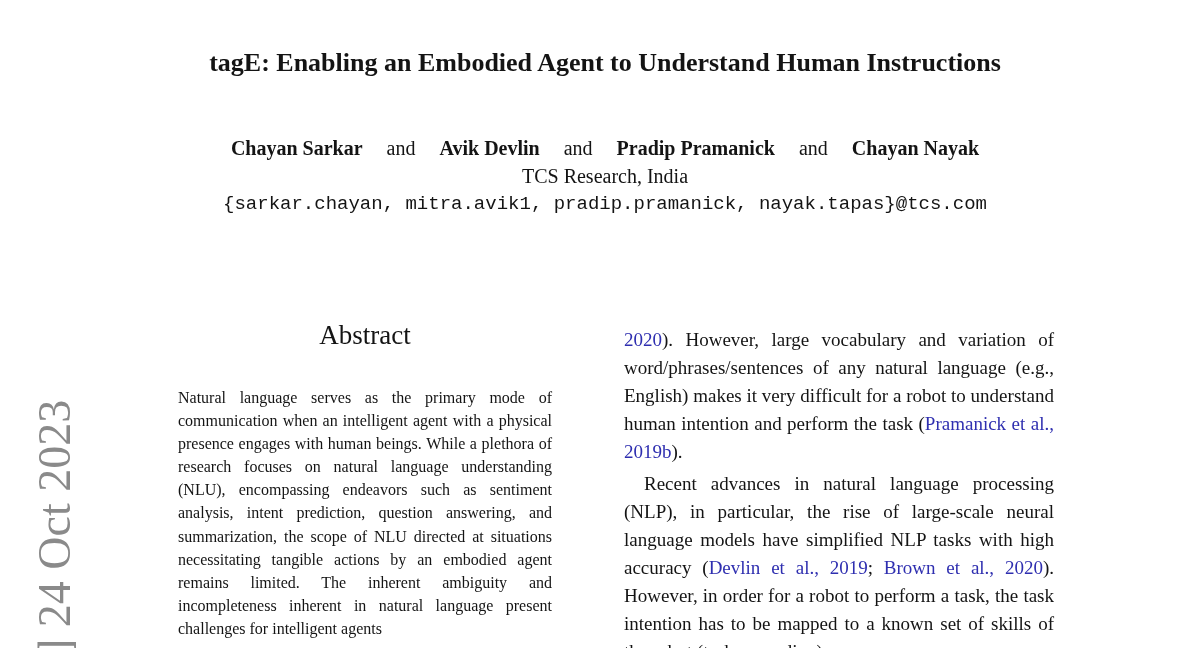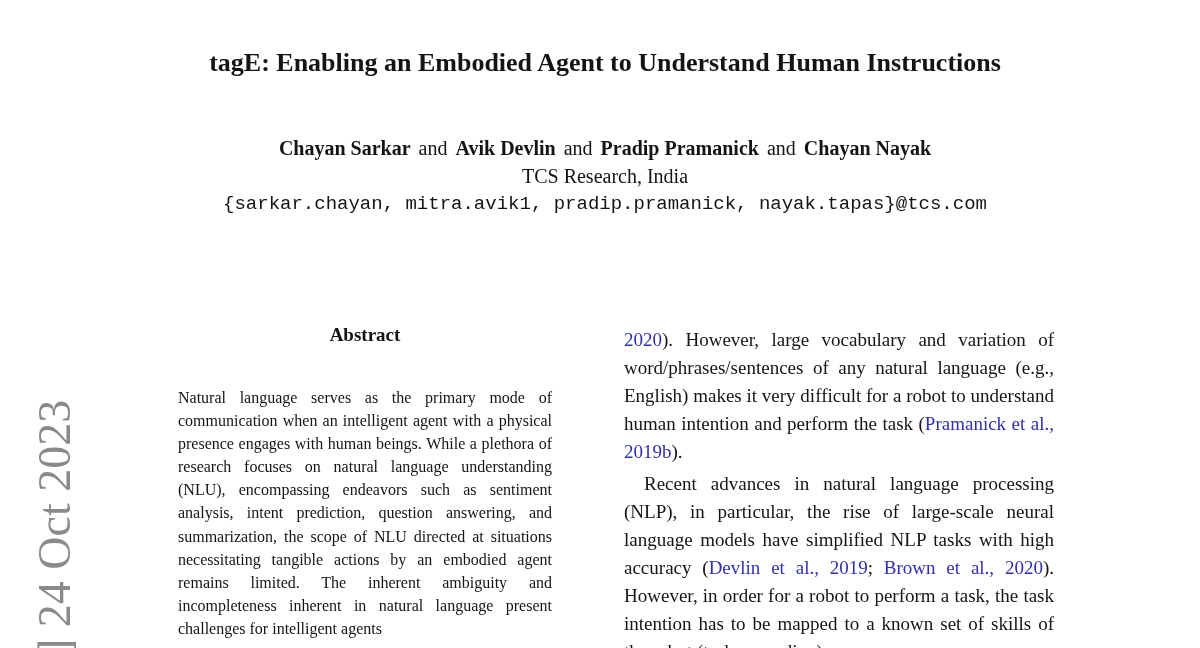--- a/index.html
+++ b/index.html
@@ -21,31 +21,31 @@
     line-height: 30px;
   }
   .author-block {
     position: absolute;
     left: 0; width: 1210px; top: 134px;
     text-align: center;
     font-size: 20px;
     line-height: 28px;
   }
   .author-name { font-weight: bold; text-align: center; }
-  .author-sep { margin: 0 8px; }
+  .author-sep { margin: 0 24px; }
   .email-line {
     font-family: "Liberation Mono", monospace;
     font-size: 19px;
   }
   .abstract-heading {
     position: absolute;
     left: 178px; width: 374px; top: 322px;
     text-align: center;
-    font-weight: bold;
-    font-size: 19px;
+    font-weight: normal;
+    font-size: 27px;
     line-height: 26px;
   }
   .abstract-body {
     position: absolute;
     left: 178px; width: 374px; top: 386px;
     font-size: 16px;
     line-height: 23.1px;
     text-align: justify;
   }
   .right-col {

